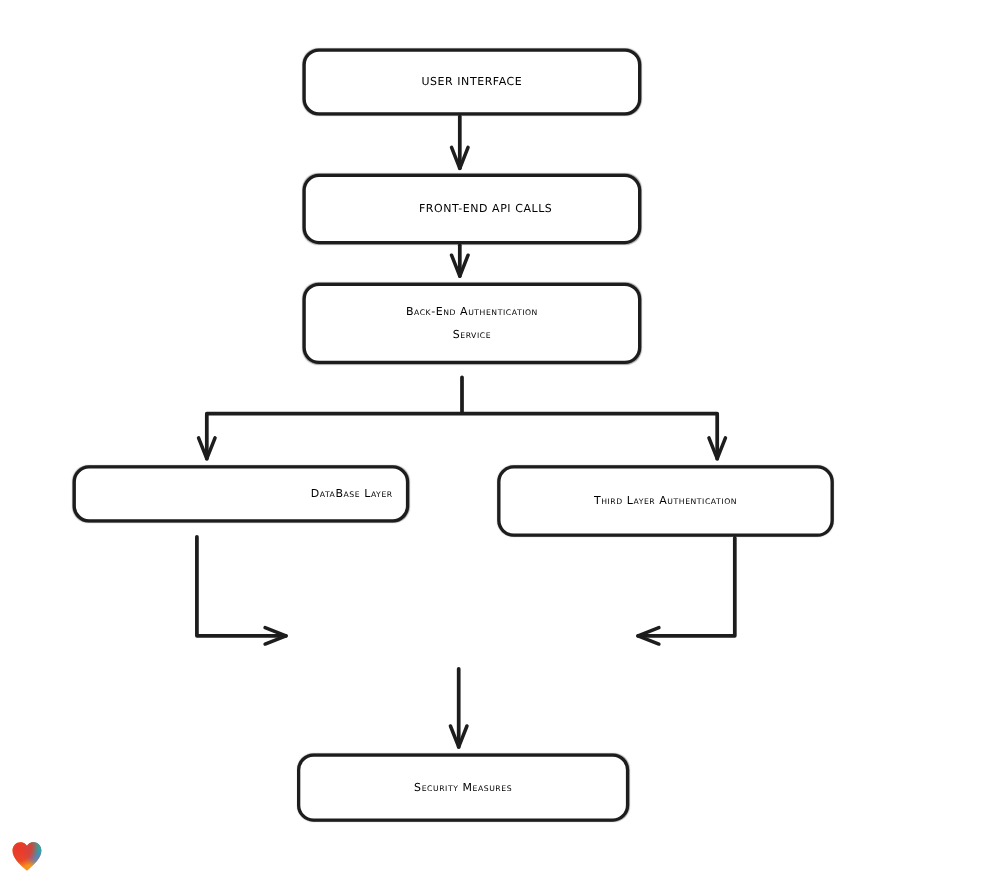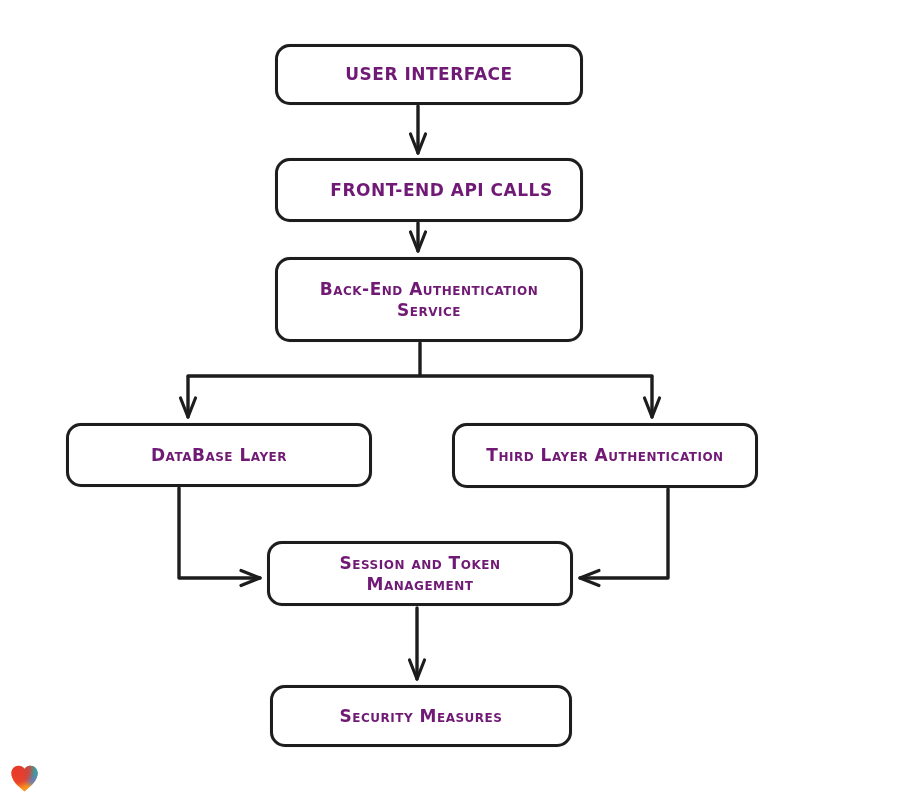--- a/index.html
+++ b/index.html
@@ -29,33 +29,33 @@
     background: #ffffff;
     border: 3.5px solid #1d1d1d;
     border-radius: 15px;
     display: flex;
     align-items: center;
     justify-content: center;
     text-align: center;
     box-shadow: 0 0 1px rgba(0,0,0,0.35);
   }
   .node-label {
-    font-size: 17px;
-    font-weight: 700;
+    font-size: 10px;
+    font-weight: 400;
     font-variant: small-caps;
     letter-spacing: 0.5px;
     line-height: 21px;
-    color: #701a75;
+    color: #000000;
     white-space: pre-line;
     padding: 0 12px;
   }
   .n1 { left: 275px; top: 44px;  width: 308px; height: 61px; }
   .n2 { left: 275px; top: 158px; width: 308px; height: 64px; padding-left: 25px; }
-  .n3 { left: 275px; top: 257px; width: 308px; height: 85px; }
-  .n4 { left: 66px;  top: 423px; width: 306px; height: 64px; }
+  .n3 { left: 275px; top: 257px; width: 308px; height: 74px; }
+  .n4 { left: 66px;  top: 423px; width: 306px; height: 52px; justify-content: flex-end; }
   .n5 { left: 452px; top: 423px; width: 306px; height: 65px; }
   .n6 { left: 267px; top: 541px; width: 306px; height: 65px; }
   .n7 { left: 270px; top: 685px; width: 302px; height: 62px; }
   .logo {
     position: absolute;
     left: 8px;
     top: 762px;
     width: 33px;
     height: 33px;
   }
@@ -97,24 +97,20 @@
   </div>
 
   <div class="node n4">
     <span class="node-label">DataBase Layer</span>
   </div>
 
   <div class="node n5">
     <span class="node-label">Third Layer Authentication</span>
   </div>
 
-  <div class="node n6">
-    <span class="node-label">Session and Token
-Management</span>
-  </div>
 
   <div class="node n7">
     <span class="node-label">Security Measures</span>
   </div>
 
   <svg class="logo" viewBox="0 0 34 34" xmlns="http://www.w3.org/2000/svg">
     <defs>
       <clipPath id="heartClip">
         <path d="M17 30.5 C9.5 24 3.5 18.5 3.5 11.5 C3.5 7 7 3.8 11 3.8
                  C13.6 3.8 15.9 5.2 17 7.3 C18.1 5.2 20.4 3.8 23 3.8

